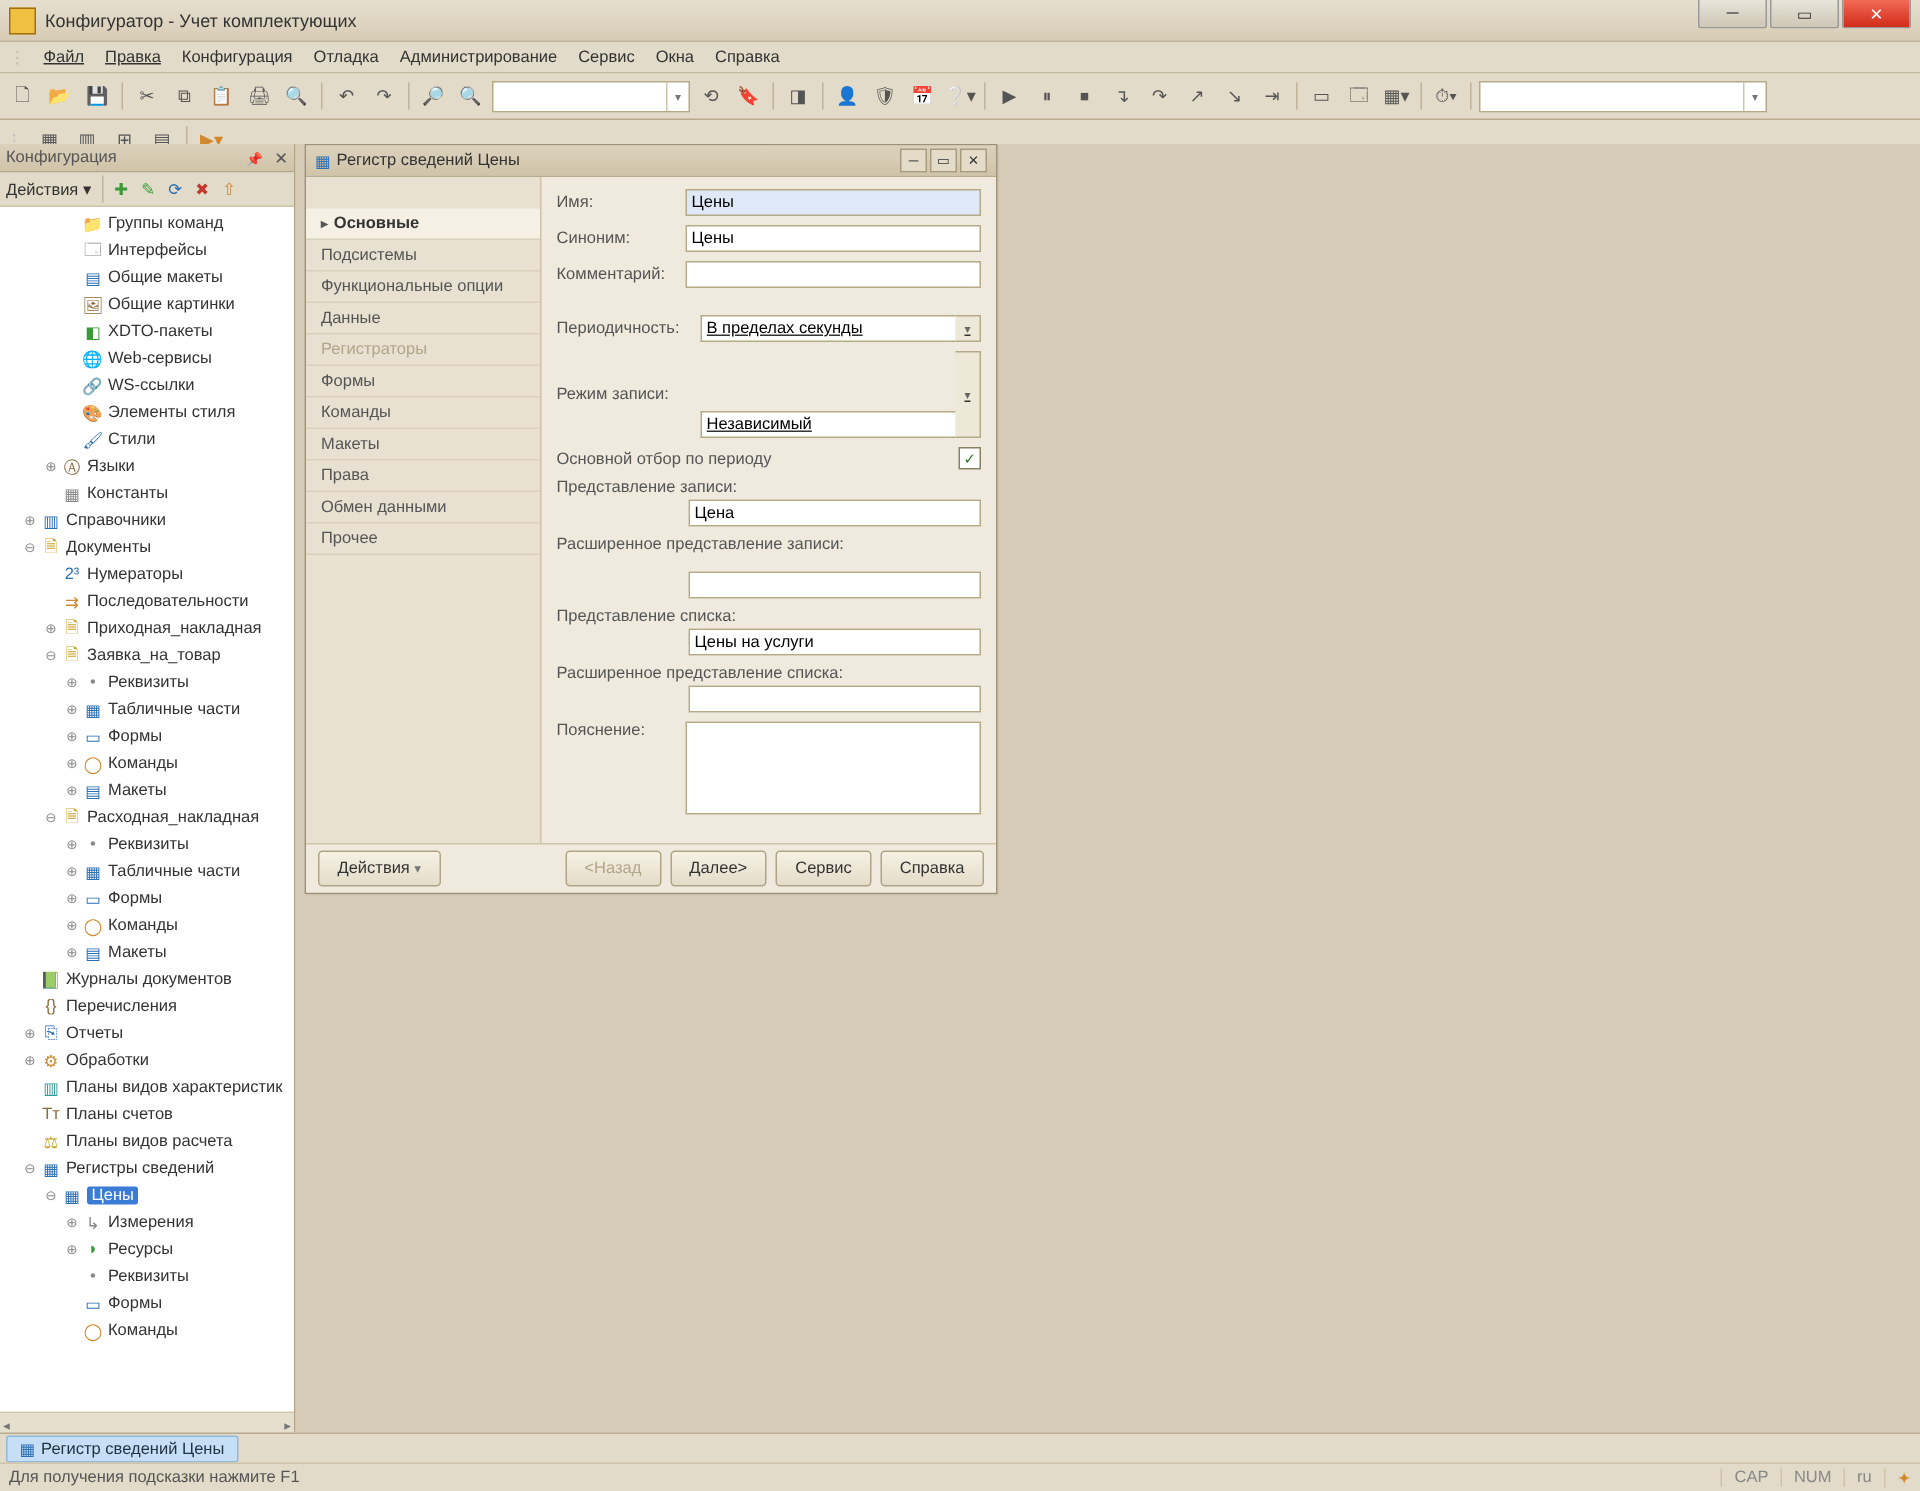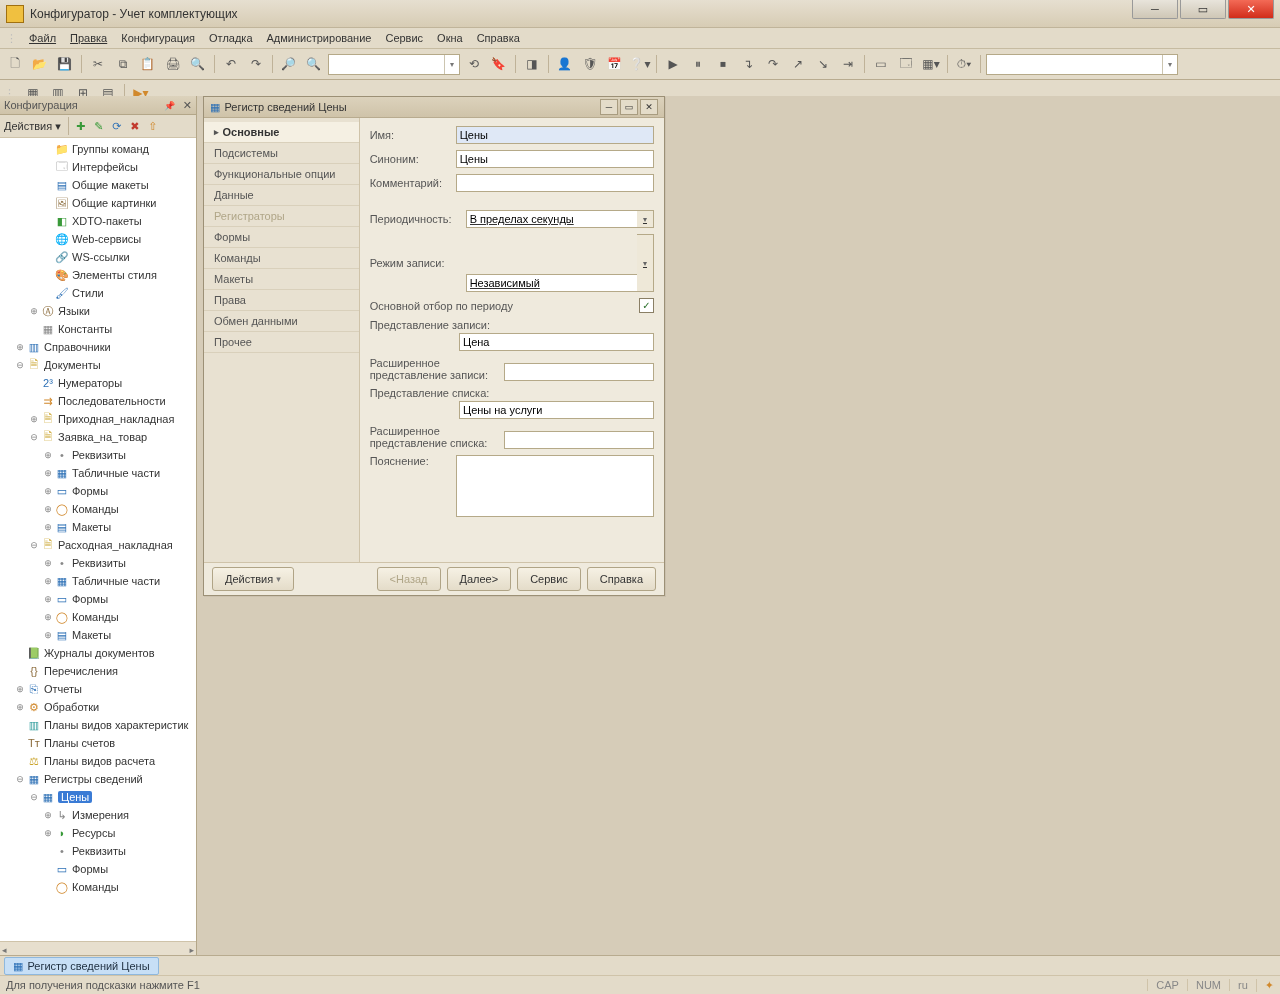--- a/index.html
+++ b/index.html
@@ -54,21 +54,21 @@
 
   
   .mdi { flex:1; position:relative; background:#d6ccb8; }
 
   
   .dialog { position:absolute; left:6px; top:0px; width:460px; background:#efeadd; border:1px solid #9c9076; box-shadow:1px 1px 0 rgba(0,0,0,.05);}
   .dialog-title { height:20px; background:linear-gradient(#dcd2bc,#cfc3a9); display:flex; align-items:center; padding:0 6px; font-size:11px; color:#333; border-bottom:1px solid #b8ab8f; }
   .dialog-title .sp { flex:1;}
   .dt-btn { width:16px; height:14px; border:1px solid #a89c80; margin-left:2px; display:flex; align-items:center; justify-content:center; font-size:9px; background:#e4dcc9;}
   .dialog-body { display:flex; height:444px; }
-  .dlg-tabs { width:156px; background:#e8e1d1; border-right:1px solid #cfc3a9; padding:4px 0;}
+  .dlg-tabs { width:156px; background:#e8e1d1; border-right:1px solid #cfc3a9; padding:21px 0;}
   .dlg-tab { height:20px; display:flex; align-items:center; padding:0 10px; border-bottom:1px solid #d9d0bb; color:#555; font-size:11px; cursor:default;}
   .dlg-tab.active { background:#f5f0e3; font-weight:bold; color:#333;}
   .dlg-tab.active::before { content:"▸"; font-size:9px; margin-right:4px; color:#555;}
   .dlg-tab.disabled { color:#b0a688;}
   .dlg-form { flex:1; padding:8px 10px 4px 10px; display:flex; flex-direction:column; gap:6px;}
   .fld { display:flex; align-items:center; gap:6px; }
   .fld label { width:80px; color:#555;}
   .fld.wide label { width:auto; }
   .inp { height:18px; border:1px solid #b5a988; background:#fff; padding:0 3px; font-size:11px; box-sizing:border-box;}
   .inp.sel { background:#dfe8f6;}
@@ -463,29 +463,29 @@
             </div>
           </div>
           <div class="fld wide" style="justify-content:space-between">
             <label>Основной отбор по периоду</label>
             <span class="chk">✓</span>
           </div>
           <div class="fld wide" style="flex-direction:column; align-items:stretch; gap:2px;">
             <label>Представление записи:</label>
             <input class="inp" style="width: 195px; align-self: flex-end;" value="Цена">
           </div>
-          <div class="fld wide" style="flex-direction:row; align-items:stretch; gap:12px;">
+          <div class="fld wide" style="flex-direction:column; align-items:stretch; gap:12px;">
             <label>Расширенное представление записи:</label>
             <input class="inp" style="width: 195px; align-self: flex-end;" value="">
           </div>
           <div class="fld wide" style="flex-direction:column; align-items:stretch; gap:2px;">
             <label>Представление списка:</label>
             <input class="inp" style="width: 195px; align-self: flex-end;" value="Цены на услуги">
           </div>
-          <div class="fld wide" style="flex-direction:row; align-items:stretch; gap:2px;">
+          <div class="fld wide" style="flex-direction:column; align-items:stretch; gap:2px;">
             <label>Расширенное представление списка:</label>
             <input class="inp" style="width: 195px; align-self: flex-end;" value="">
           </div>
           <div class="fld" style="align-items:flex-start">
             <label>Пояснение:</label>
             <div class="txtarea" style="flex:1"></div>
           </div>
         </div>
       </div>
       <div class="dialog-footer">

